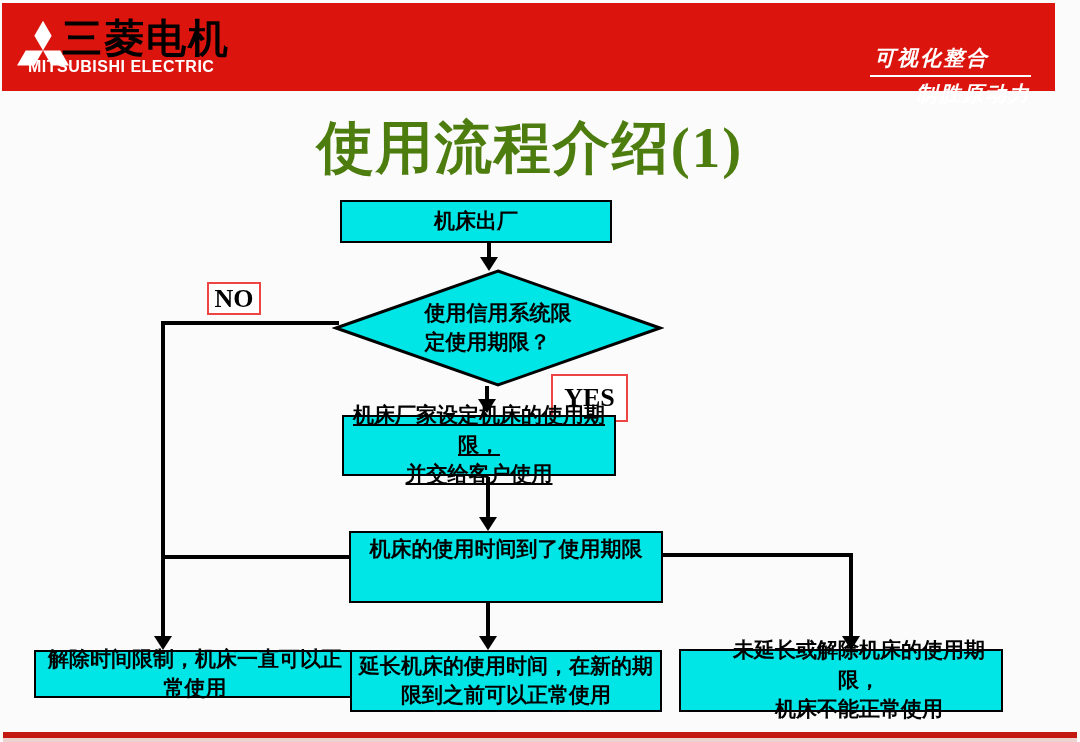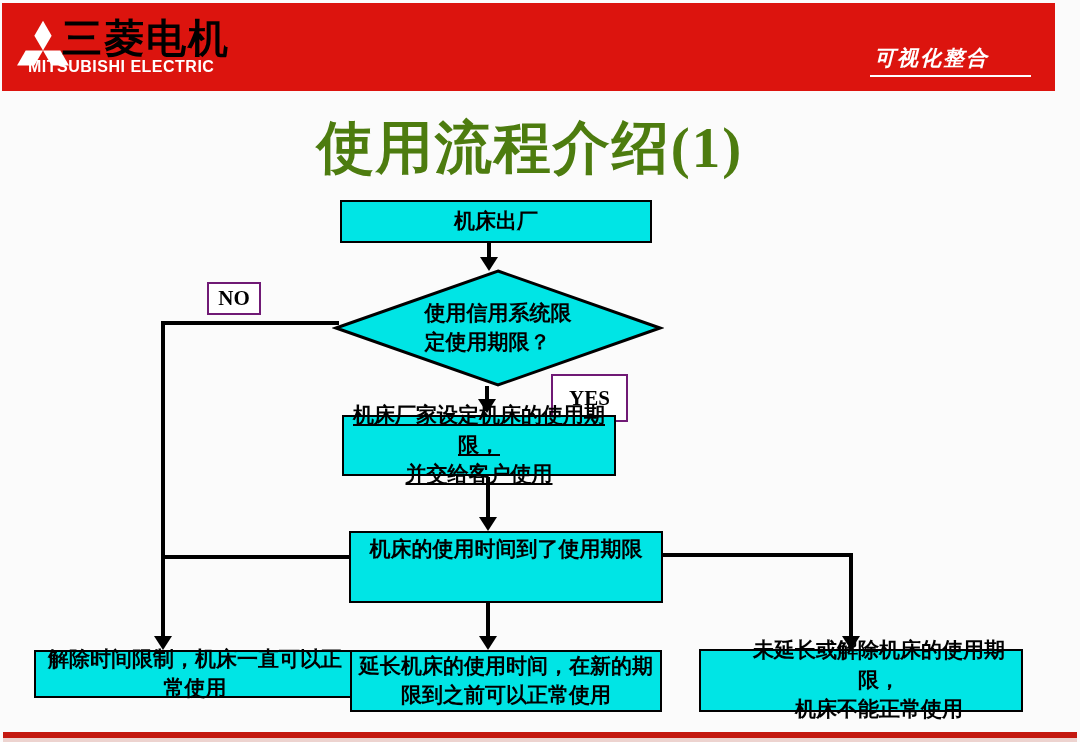--- a/index.html
+++ b/index.html
@@ -40,39 +40,39 @@
   .title{
     position:absolute;left:0;top:110px;width:1060px;text-align:center;
     font-size:57px;font-weight:bold;color:#4d7c0f;letter-spacing:2px;
   }
   
   .node{
     position:absolute;background:var(--node-fill);border:2px solid #000;
     display:flex;align-items:center;justify-content:center;text-align:center;
     font-weight:bold;font-size:21px;line-height:1.4;color:#000;white-space:pre-line;
   }
-  .n-start{left:340px;top:200px;width:312px;height:43px;}
+  .n-start{left:340px;top:200px;width:272px;height:43px;}
   .n-set  {left:342px;top:415px;width:274px;height:61px;text-decoration:underline;}
   .n-exp  {left:349px;top:531px;width:314px;height:72px;align-items:flex-start;padding-top:2px;}
   .n-o1   {left:2px; top:650px;width:322px;height:48px;margin-left:32px;}
   .n-o2   {left:350px;top:650px;width:312px;height:62px;}
-  .n-o3   {left:699px;top:649px;width:324px;height:63px;padding-left:36px;}
+  .n-o3   {left:679px;top:649px;width:324px;height:63px;padding-left:36px;}
   
   .diamond{position:absolute;left:332px;top:268px;width:332px;height:120px;}
   .diamond polygon{fill:var(--node-fill);stroke:#000;stroke-width:3;}
   .diamond-text{
     position:absolute;left:332px;top:268px;width:332px;height:120px;
     display:flex;align-items:center;justify-content:center;
     font-weight:bold;font-size:21px;line-height:1.4;white-space:pre-line;
   }
   
   .tag{
-    position:absolute;background:#fff;border:2px solid #701a75;
+    position:absolute;background:#fff;border:2px solid #ef4444;
     display:flex;align-items:center;justify-content:center;
-    font-weight:bold;font-size:21px;color:#000;
+    font-weight:bold;font-size:26px;color:#000;
   }
   .tag-no {left:207px;top:282px;width:54px;height:33px;}
   .tag-yes{left:551px;top:374px;width:77px;height:48px;}
   
   .cline{position:absolute;background:var(--line-black);}
   .ahead{
     position:absolute;width:0;height:0;
     border-left:9px solid transparent;border-right:9px solid transparent;
     border-top:14px solid var(--line-black);
   }
@@ -99,20 +99,21 @@
       <g>
         <polygon points="0,0 -25,-43.3 0,-86.6 25,-43.3"></polygon>
         <polygon points="0,0 -25,-43.3 0,-86.6 25,-43.3" transform="rotate(120)"></polygon>
         <polygon points="0,0 -25,-43.3 0,-86.6 25,-43.3" transform="rotate(240)"></polygon>
       </g>
     </svg>
     <div class="logo-cn">三菱电机</div>
     <div class="logo-en">MITSUBISHI ELECTRIC</div>
     <div class="slogan">
       <span class="l1">可视化整合</span>
+      <span class="l2">制胜原动力</span>
     </div>
   </header>
 
   <h1 class="title">使用流程介绍(1)</h1>
 
   <div class="node n-start">机床出厂</div>
 
   <svg class="diamond" viewBox="0 0 332 120" preserveAspectRatio="none" aria-hidden="true">
     <polygon points="166,3 328,60 166,117 4,60"></polygon>
   </svg>

